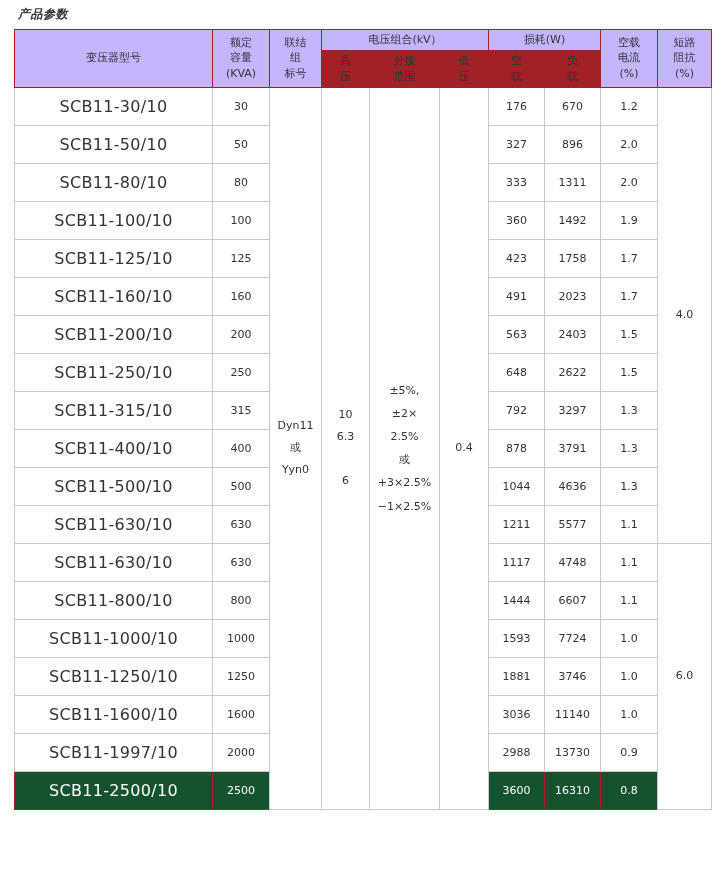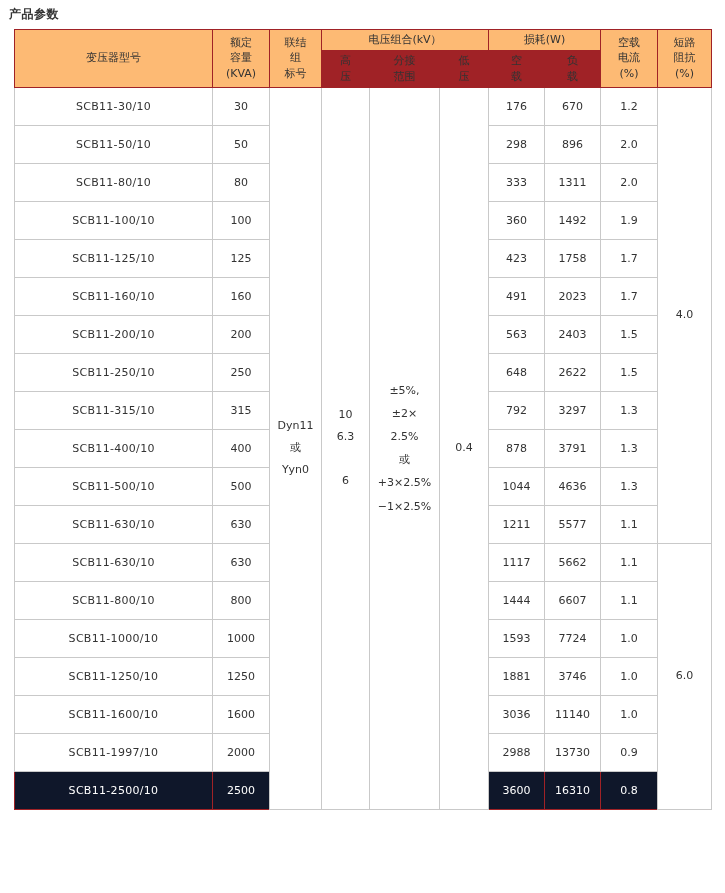--- a/index.html
+++ b/index.html
@@ -17,66 +17,67 @@
   .page {
     width: 725px;
     height: 893px;
     position: relative;
     padding: 0;
   }
   .page-title {
     font-size: 12px;
     font-weight: bold;
     color: #333333;
-    margin: 6px 0 6px 9px;
+    margin: 6px 0 6px 18px;
     letter-spacing: 0.5px;
+    font-style: italic;
   }
   table.param-table {
     border-collapse: collapse;
     width: 697px;
     margin-left: 14px;
     table-layout: fixed;
   }
   table.param-table td, table.param-table th {
     border: 1px solid #c9c9c9;
     text-align: center;
     vertical-align: middle;
     font-size: 11px;
     color: #333333;
     font-weight: normal;
     padding: 2px 1px;
   }
   
   .hdr {
-    background: #fdba74;
+    background: #c4b5fd;
     color: #ffffff;
     font-weight: bold;
     font-size: 11px;
     border: 1px solid #A02226 !important;
     line-height: 1.45;
   }
   .hdr-sub {
     background: #A02226;
     color: #ffffff;
     font-weight: bold;
     font-size: 11px;
     border: 1px solid #A02226 !important;
     line-height: 1.45;
   }
   
   tr.data-row td {
     height: 38px;
     background: #ffffff;
   }
   tr.data-row td.model {
-    font-size: 11px;
+    font-size: 16px;
     letter-spacing: 0.3px;
   }
   tr.data-row.last td {
-    background: #0f172a;
+    background: #14532d;
     color: #ffffff;
     border-color: #A02226 !important;
   }
   td.merged {
     font-size: 11px;
     line-height: 2.0;
   }
   td.tap {
     font-size: 10.5px;
     line-height: 2.1;
@@ -179,21 +180,21 @@
         <td class="merged" rowspan="19">0.4</td>
         <td>176</td>
         <td>670</td>
         <td>1.2</td>
         <td class="merged" rowspan="12">4.0</td>
       </tr>
 
       <tr class="data-row">
         <td class="model">SCB11-50/10</td>
         <td>50</td>
-        <td>298</td>
+        <td>327</td>
         <td>896</td>
         <td>2.0</td>
       </tr>
 
       <tr class="data-row">
         <td class="model">SCB11-80/10</td>
         <td>80</td>
         <td>333</td>
         <td>1311</td>
         <td>2.0</td>
@@ -268,21 +269,21 @@
         <td>630</td>
         <td>1211</td>
         <td>5577</td>
         <td>1.1</td>
       </tr>
 
       <tr class="data-row">
         <td class="model">SCB11-630/10</td>
         <td>630</td>
         <td>1117</td>
-        <td>5662</td>
+        <td>4748</td>
         <td>1.1</td>
         <td class="merged" rowspan="7">6.0</td>
       </tr>
 
       <tr class="data-row">
         <td class="model">SCB11-800/10</td>
         <td>800</td>
         <td>1444</td>
         <td>6607</td>
         <td>1.1</td>

